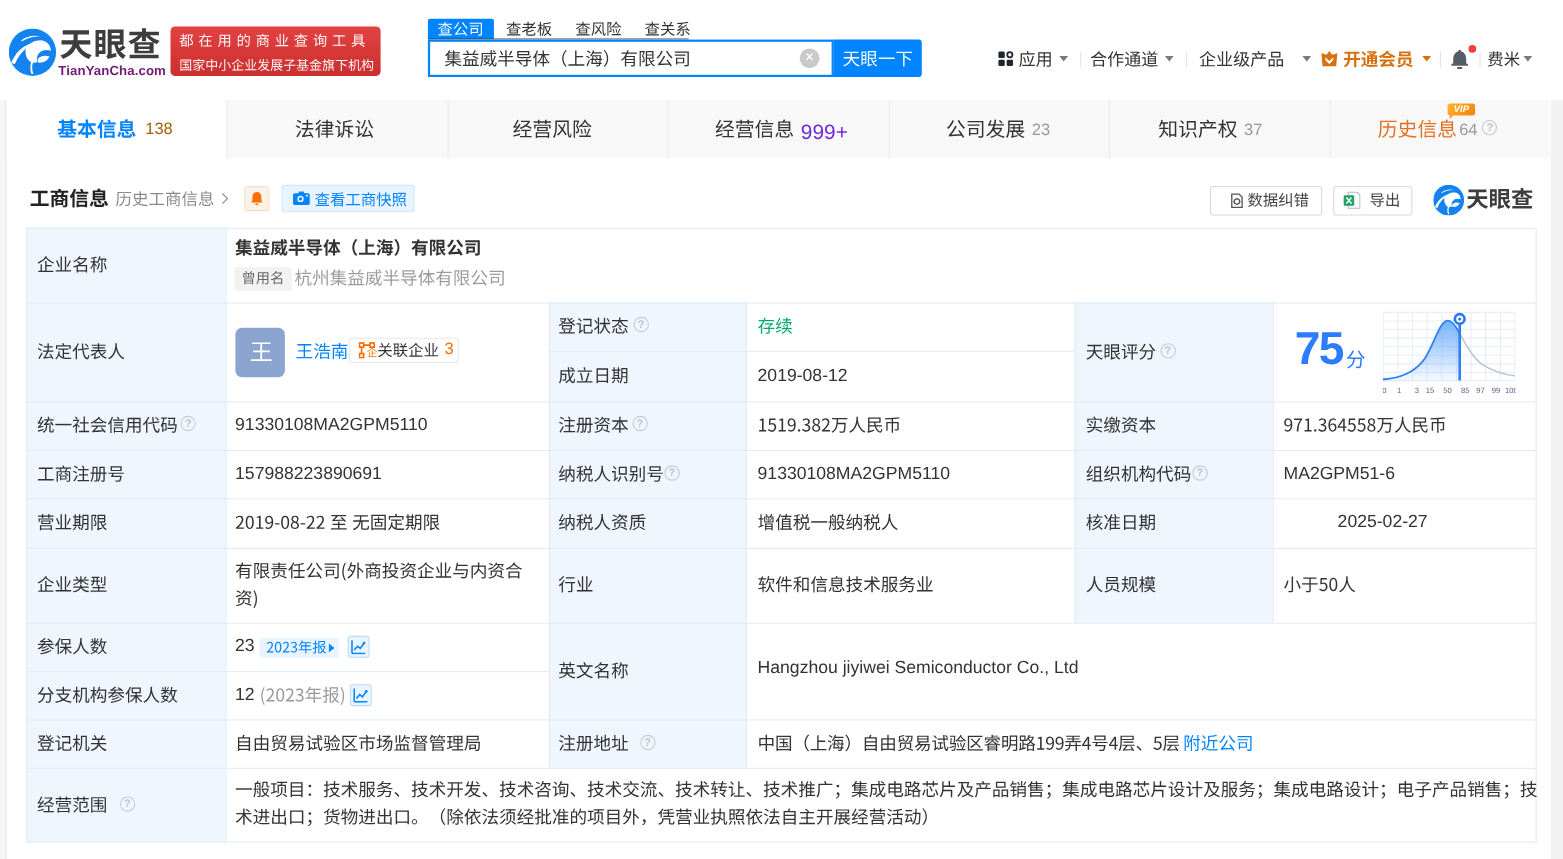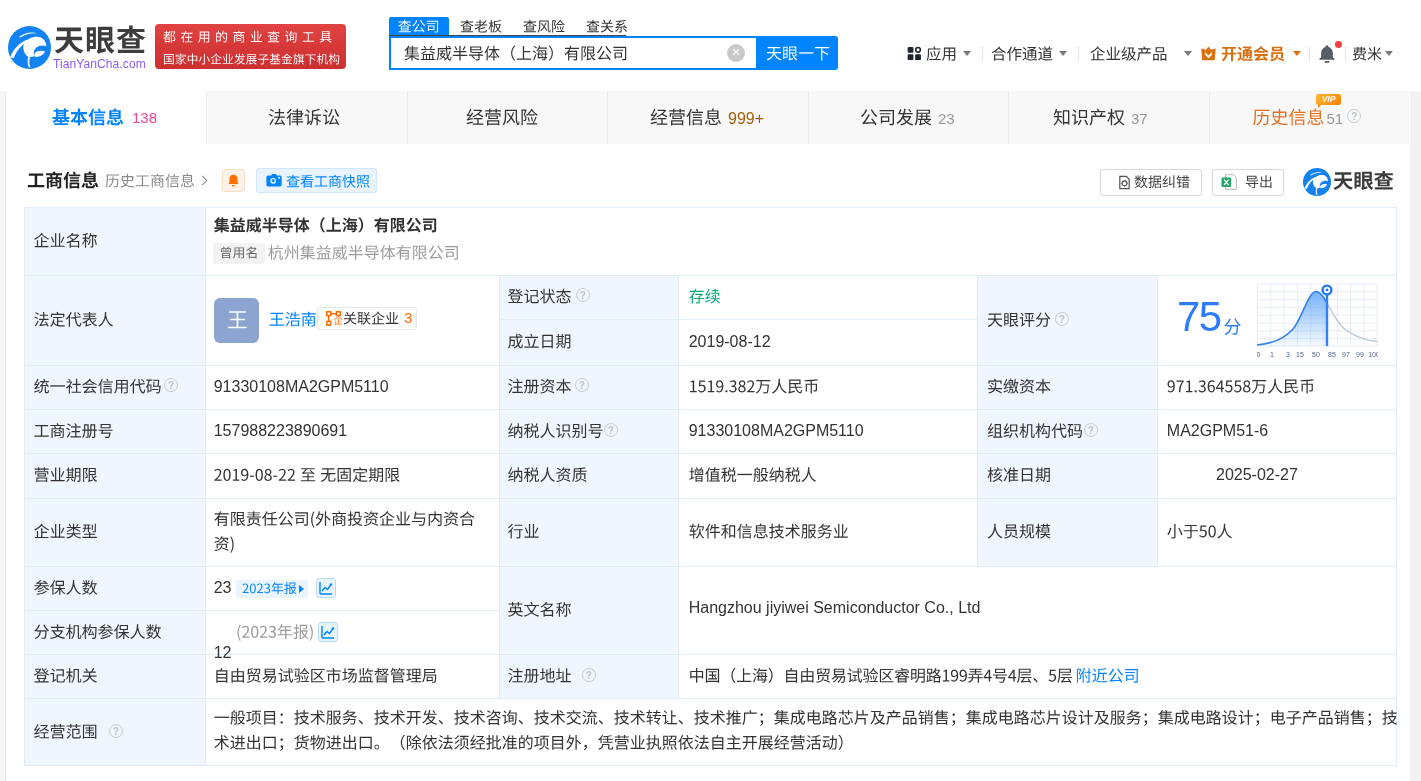--- a/index.html
+++ b/index.html
@@ -12,21 +12,21 @@
 </style></head><body>
 
 <svg class="ab" style="left:8px;top:26px" width="43" height="43" viewBox="0 0 100 100">
 <circle cx="50" cy="50" r="50" fill="#1483f2"></circle>
 <path fill="#fff" d="M26,25 C38,16 54,13 68,17 C54,16 40,19 28,27 Z"></path>
 <path fill="#fff" d="M37,40 C45,28 62,22 75,26 C83,29 88,36 89,45 L89,47 C82,44 72,45 66,50 C60,55 58,63 61,70 C55,74 46,73 41,66 C35,58 34,47 37,40 Z"></path>
 <path fill="#fff" d="M62,63 C68,57 78,56 86,59 C82,68 73,73 63,72 C61,70 61,67 62,63 Z"></path>
 <path fill="#fff" d="M48,96 C44,84 45,72 51,63 L54,66 C49,74 48,85 52,96 Z"></path>
 <path fill="#fff" d="M5,72 C13,53 27,39 44,32 L47,35 C32,43 20,57 13,75 C10,74 7,73 5,72 Z"></path>
 </svg>
-<div class="ab" style="left:53px;top:57px;font-size:12px;font-weight:normal;color:#8b5cf6;letter-spacing:0.1px">TianYanCha.com</div>
+<div class="ab" style="left:53px;top:57px;font-size:12px;font-weight:bold;color:#701a75;letter-spacing:0.1px">TianYanCha.com</div>
 <div class="ab" style="left:154.5px;top:24px;width:191px;height:45px;border-radius:4px;background:linear-gradient(180deg,#e24242,#cb2f2f)"></div>
 <div class="ab" style="left:388.5px;top:16.5px;width:60.5px;height:19.5px;background:#0084ff;border-radius:2px 2px 0 0"></div>
 <div class="ab" style="left:388.5px;top:35.2px;width:237.5px;height:1.2px;background:#444"></div>
 <div class="ab" style="left:388.5px;top:36.4px;width:369.5px;height:34px;border:2px solid #0084ff;background:#fff"></div>
 <div class="ab" style="left:727px;top:44px;width:18px;height:18px;border-radius:50%;background:#c9c9c9;color:#fff;text-align:center;line-height:17px;font-size:11px">✕</div>
 <div class="ab" style="left:758px;top:36.4px;width:80px;height:34px;background:#0084ff;border-radius:0 3px 3px 0"></div>
 <svg class="ab" style="left:907px;top:46px" width="14.5" height="15" viewBox="0 0 18 18">
 <rect x="0.8" y="0.8" width="7.2" height="7.2" rx="1.5" fill="#20262d"></rect>
 <circle cx="13.7" cy="4.4" r="2.9" fill="none" stroke="#20262d" stroke-width="2"></circle>
 <rect x="0.8" y="10" width="7.2" height="7.2" rx="1.5" fill="#20262d"></rect>
@@ -52,25 +52,25 @@
   </svg>
 <div class="ab" style="left:1335.2px;top:40.9px;width:6.8px;height:6.8px;border-radius:50%;background:#f53f3f"></div>
 <div class="ab" style="left:6px;top:91px;width:1403px;height:52.5px;background:#f8f8f9"></div>
 <div class="ab" style="left:6px;top:91px;width:199.5px;height:52.5px;background:#fff"></div>
 <div class="ab" style="left:206.43px;top:91px;width:1px;height:52.5px;background:#ececec"></div>
 <div class="ab" style="left:406.86px;top:91px;width:1px;height:52.5px;background:#ececec"></div>
 <div class="ab" style="left:607.29px;top:91px;width:1px;height:52.5px;background:#ececec"></div>
 <div class="ab" style="left:807.72px;top:91px;width:1px;height:52.5px;background:#ececec"></div>
 <div class="ab" style="left:1008.15px;top:91px;width:1px;height:52.5px;background:#ececec"></div>
 <div class="ab" style="left:1208.58px;top:91px;width:1px;height:52.5px;background:#ececec"></div>
-<div class="ab" style="left:132px;top:109px;font-size:15px;color:#ec4899">138</div>
-<div class="ab" style="left:728px;top:109.5px;font-size:16px;color:#a16207">999+</div>
+<div class="ab" style="left:132px;top:109px;font-size:15px;color:#a16207">138</div>
+<div class="ab" style="left:728px;top:109.5px;font-size:19px;color:#6d28d9">999+</div>
 <div class="ab" style="left:938px;top:109.5px;font-size:15px;color:#999">23</div>
 <div class="ab" style="left:1131px;top:109.5px;font-size:15px;color:#999">37</div>
-<div class="ab" style="left:1326.5px;top:109.5px;font-size:15px;color:#999">51</div>
+<div class="ab" style="left:1326.5px;top:109.5px;font-size:15px;color:#999">64</div>
 <div class="ab" style="left:1316px;top:93.5px;width:25px;height:11.5px;border-radius:2.5px;background:linear-gradient(135deg,#ffb62c,#f7820c);color:#fff;font-size:8.5px;font-weight:bold;font-style:italic;text-align:center;line-height:11px">VIP</div>
 <div class="ab" style="left:1318px;top:104.5px;width:0;height:0;border-left:3px solid #f7820c;border-bottom:3.5px solid transparent"></div>
 <div class="ab qm" style="left:1347.4px;top:108.6px;width:14px;height:14px;line-height:13px;font-size:10px">?</div>
 <div class="ab" style="left:0;top:91px;width:5.5px;height:690px;background:#f5f5f6;border-right:1px solid #e9e9ea"></div>
 <div class="ab" style="left:1409.5px;top:91px;width:11.5px;height:690px;background:#f2f2f3"></div>
 <div class="ab" style="left:222.4px;top:168.6px;width:23px;height:23.5px;background:#fdf2e7;border:1px solid #f6e0c8;border-radius:3px"></div>
 <svg class="ab" style="left:227.4px;top:172.6px" width="13" height="15" viewBox="0 0 20 21">
 <path fill="#ff6f00" d="M10,1.5 C6,1.5 3.8,4.5 3.8,8 L3.8,13 L2.2,16 L17.8,16 L16.2,13 L16.2,8 C16.2,4.5 14,1.5 10,1.5 Z"></path>
 <path fill="#ff6f00" d="M7.6,17.5 a2.4,2.4 0 0,0 4.8,0 Z"></path>
   </svg>
@@ -144,22 +144,22 @@
   </svg>
 <div class="ab" style="left:404px;top:308.5px;font-size:15px;color:#ff6a00">3</div>
 <div class="ab num" style="left:213.7px;top:375.5px">91330108MA2GPM5110</div>
 <div class="ab num" style="left:213.7px;top:420px">157988223890691</div>
 <div class="ab num" style="left:688.7px;top:330.5px">2019-08-12</div>
 <div class="ab num" style="left:688.7px;top:420px">91330108MA2GPM5110</div>
 <div class="ab num" style="left:1166.8px;top:420px">MA2GPM51-6</div>
 <div class="ab num" style="left:1216px;top:464px">2025-02-27</div>
 <div class="ab num" style="left:688.7px;top:597px">Hangzhou jiyiwei Semiconductor Co., Ltd</div>
 <div class="ab num" style="left:213.7px;top:576.8px">23</div>
-<div class="ab num" style="left:213.7px;top:642px">12</div>
-<div class="ab" style="left:1177px;top:293px;font-size:42px;font-weight:normal;color:#2b7cff;letter-spacing:-1.5px">75</div>
+<div class="ab num" style="left:213.7px;top:621px">12</div>
+<div class="ab" style="left:1177px;top:293px;font-size:42px;font-weight:bold;color:#2b7cff;letter-spacing:-1.5px">75</div>
 <div class="ab" style="left:236px;top:580px;width:72px;height:18px;background:#e9f4ff;border-radius:2px"></div>
 <div class="ab" style="left:298.5px;top:584.5px;width:0;height:0;border-top:4.5px solid transparent;border-bottom:4.5px solid transparent;border-left:5px solid #0084ff"></div>
 <div class="ab" style="left:316px;top:578px;width:20px;height:20px;background:#e9f4ff;border:1px solid #b9dcff;border-radius:3px"></div>
 <svg class="ab" style="left:319px;top:581px" width="14" height="14" viewBox="0 0 14 14">
 <path fill="none" stroke="#0084ff" stroke-width="1.4" d="M1,13 L1,1 M1,13 L13,13 M3,10 L6,6.5 L8.5,8.5 L12,3.5"></path>
 <circle cx="12" cy="3.5" r="1.2" fill="#0084ff"></circle>
   </svg>
 <div class="ab" style="left:318px;top:622px;width:20px;height:20px;background:#e9f4ff;border:1px solid #b9dcff;border-radius:3px"></div>
 <svg class="ab" style="left:321px;top:625px" width="14" height="14" viewBox="0 0 14 14">
 <path fill="none" stroke="#0084ff" stroke-width="1.4" d="M1,13 L1,1 M1,13 L13,13 M3,10 L6,6.5 L8.5,8.5 L12,3.5"></path>

